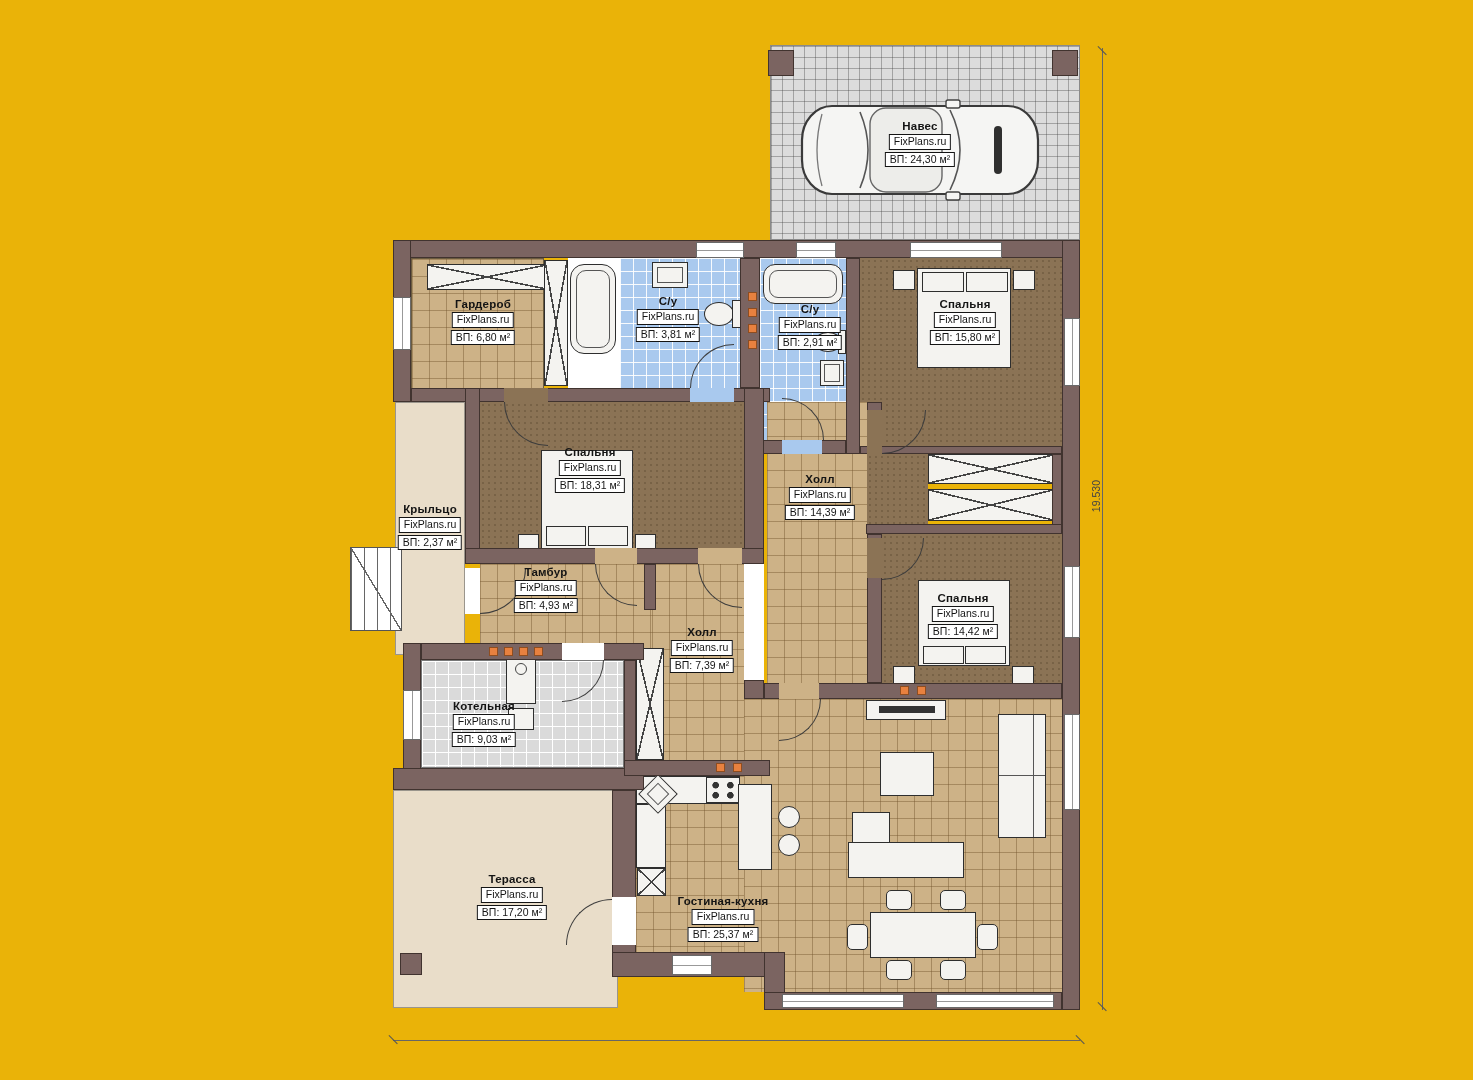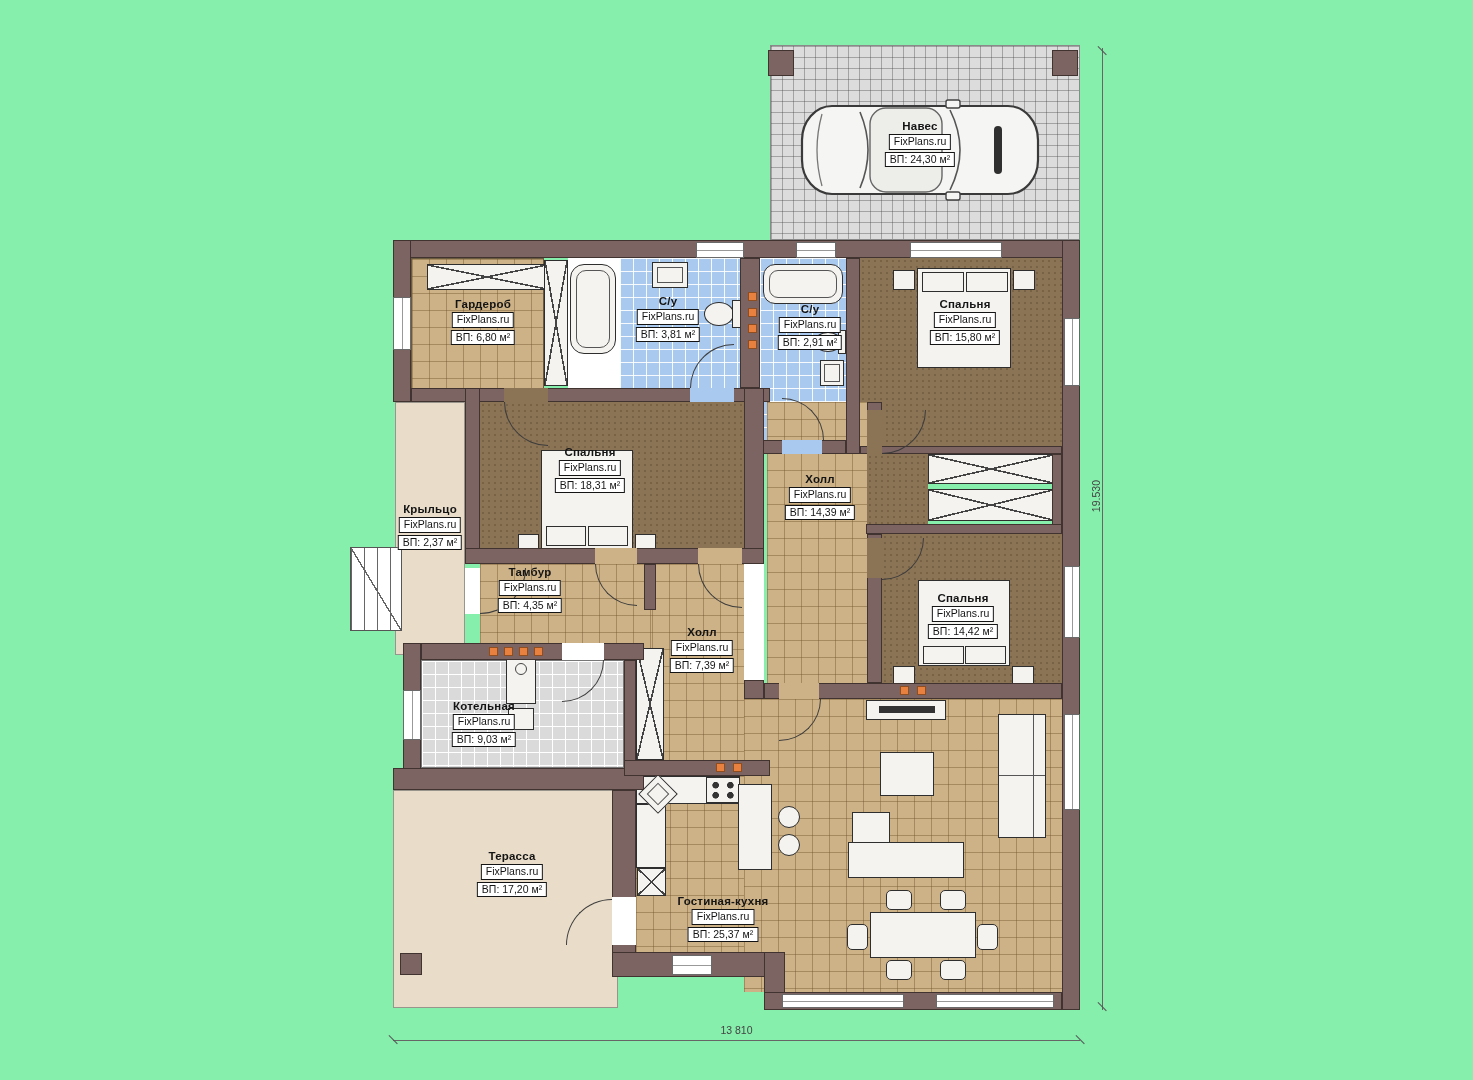--- a/index.html
+++ b/index.html
@@ -1,16 +1,16 @@
 <!DOCTYPE html>
 <html><head>
 <meta charset="utf-8">
 <style>
   html,body{margin:0;padding:0;background:#fff}
-  .page{position:relative;width:1473px;height:1080px;background:#86efac;overflow:hidden;
+  .page{position:relative;width:1473px;height:1080px;background:#eab308;overflow:hidden;
         font-family:"Liberation Sans",sans-serif}
   .abs{position:absolute;box-sizing:border-box}
   .wall{background:#7b6461;border:1px solid #41332f;z-index:10}
   .tan{background-color:#cdb287;
        background-image:linear-gradient(rgba(116,87,48,.45) 1px,transparent 1px),
                         linear-gradient(90deg,rgba(116,87,48,.45) 1px,transparent 1px);
        background-size:17px 17px}
   .blue{background-color:#a9c9ee;
        background-image:linear-gradient(rgba(255,255,255,.9) 1px,transparent 1px),
                         linear-gradient(90deg,rgba(255,255,255,.9) 1px,transparent 1px);
@@ -282,57 +282,54 @@
   <div class="abs rlabel" style="left:820px;top:473px">
     <div class="rname">Холл</div>
     <div class="rbox">FixPlans.ru</div>
     <div class="rbox">ВП: 14,39 м²</div>
   </div>
   <div class="abs rlabel" style="left:430px;top:503px">
     <div class="rname">Крыльцо</div>
     <div class="rbox">FixPlans.ru</div>
     <div class="rbox">ВП: 2,37 м²</div>
   </div>
-  <div class="abs rlabel" style="left:530px;top:566px">
+  <div class="abs rlabel" style="left:546px;top:566px">
     <div class="rname">Тамбур</div>
     <div class="rbox">FixPlans.ru</div>
-    <div class="rbox">ВП: 4,35 м²</div>
+    <div class="rbox">ВП: 4,93 м²</div>
   </div>
   <div class="abs rlabel" style="left:702px;top:626px">
     <div class="rname">Холл</div>
     <div class="rbox">FixPlans.ru</div>
     <div class="rbox">ВП: 7,39 м²</div>
   </div>
   <div class="abs rlabel" style="left:963px;top:592px">
     <div class="rname">Спальня</div>
     <div class="rbox">FixPlans.ru</div>
     <div class="rbox">ВП: 14,42 м²</div>
   </div>
   <div class="abs rlabel" style="left:484px;top:700px">
     <div class="rname">Котельная</div>
     <div class="rbox">FixPlans.ru</div>
     <div class="rbox">ВП: 9,03 м²</div>
   </div>
-  <div class="abs rlabel" style="left:512px;top:850px">
+  <div class="abs rlabel" style="left:512px;top:873px">
     <div class="rname">Терасса</div>
     <div class="rbox">FixPlans.ru</div>
     <div class="rbox">ВП: 17,20 м²</div>
   </div>
   <div class="abs rlabel" style="left:723px;top:895px">
     <div class="rname">Гостиная-кухня</div>
     <div class="rbox">FixPlans.ru</div>
     <div class="rbox">ВП: 25,37 м²</div>
   </div>
 
   <div class="abs dimline" style="left:393px;top:1040px;width:687px;height:1px"></div>
   <div class="abs tick" style="left:387px;top:1039px"></div>
   <div class="abs tick" style="left:1074px;top:1039px"></div>
-  <div class="abs dimtxt" style="left:393px;top:1024px;width:687px;text-align:center">
-    <span>13 810</span>
-  </div>
   <div class="abs dimline" style="left:1102px;top:48px;width:1px;height:962px"></div>
   <div class="abs tick" style="left:1096px;top:50px"></div>
   <div class="abs tick" style="left:1096px;top:1006px"></div>
   <div class="abs dimtxt" style="left:1090px;top:480px;writing-mode:vertical-rl;transform:rotate(180deg)">
     <span>19.530</span>
   </div>
 
 </div>
 
 </body></html>

